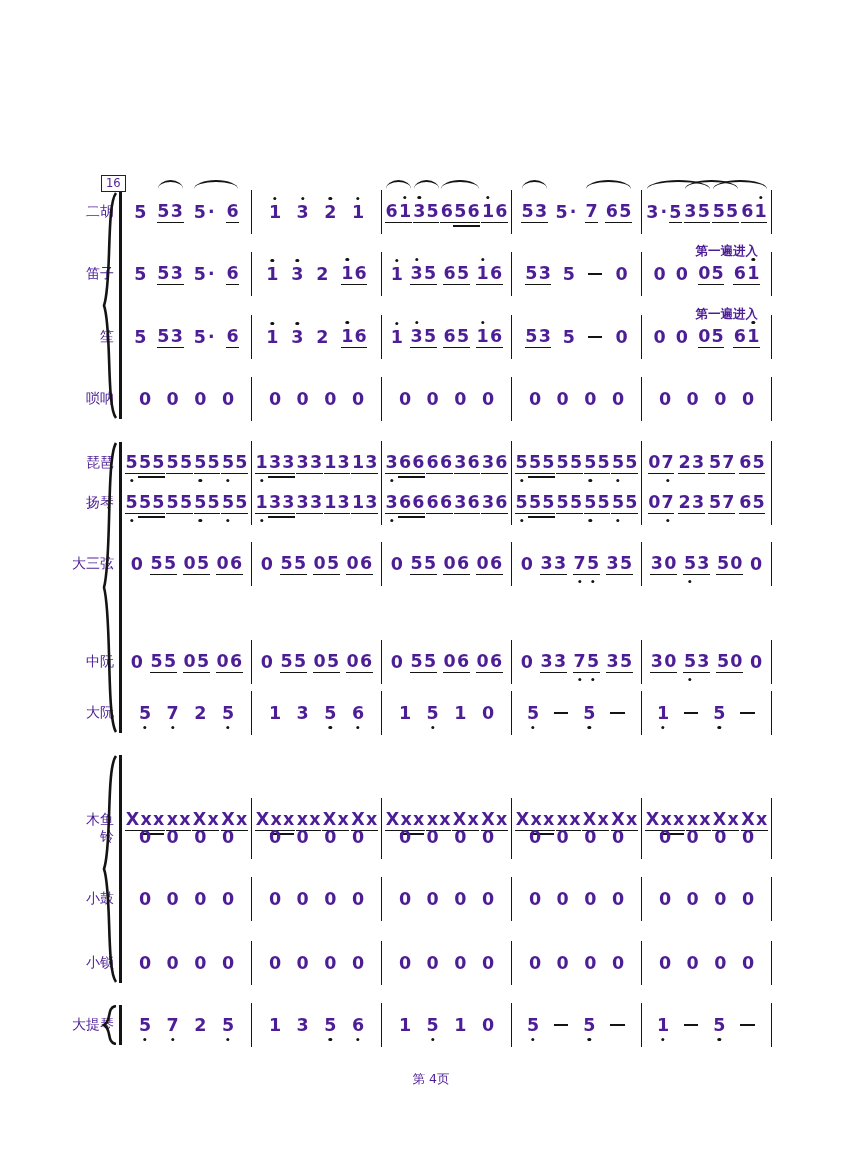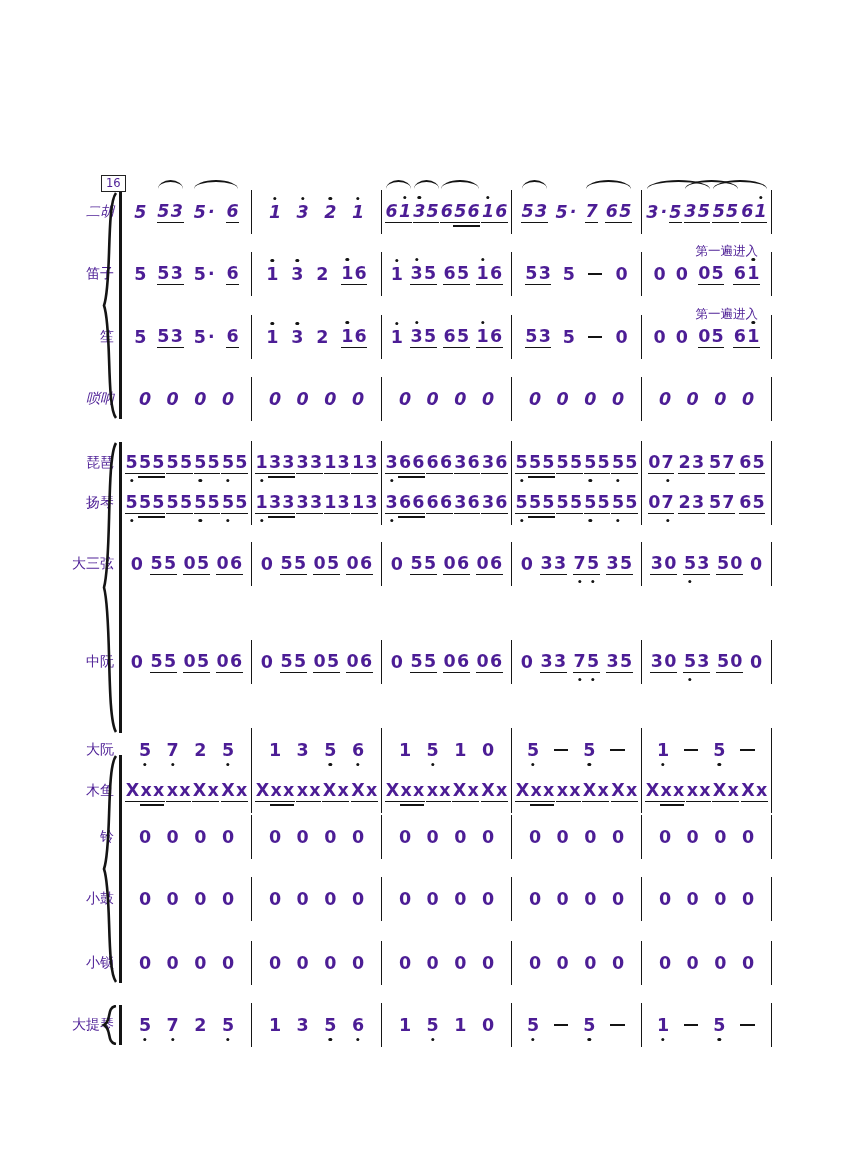--- a/index.html
+++ b/index.html
@@ -21,31 +21,31 @@
   .ch.dash{width:13px;height:2.4px;background:#141414;position:relative;top:-5px;margin:0 2px;}
   .dotA{position:absolute;width:3.4px;height:3.4px;border-radius:50%;background:#141414;
         top:-5px;left:50%;transform:translateX(-50%);}
   .dotB{position:absolute;width:3.4px;height:3.4px;border-radius:50%;background:#141414;
         bottom:-6px;left:50%;transform:translateX(-50%);}
   .lowline .dotB{bottom:-10px;}
   .dl{position:absolute;height:1.9px;background:#141414;bottom:-5px;}
   .arc{position:absolute;height:8px;top:-10px;border-top:2px solid #141414;
        border-radius:55% 55% 0 0 / 100% 100% 0 0;}
   .annotation{position:absolute;left:642px;top:-9px;width:116px;padding-right:14px;
-              text-align:right;font-size:12.5px;font-weight:400;}
+              text-align:right;font-size:12.5px;font-weight:700;}
   .sysline{position:absolute;left:119px;width:2.6px;background:#141414;}
   .brace{position:absolute;left:100px;}
 </style>
 </head>
 <body>
 
 <div class="page">
   <div class="mnum">16</div>
   <div id="score">
-      <div class="score-row" style="top: 190px; font-style: italic;">
+      <div class="score-row" style="top: 190px;">
         <div class="inst-label">二胡</div>
         <div class="measures">
           <div class="measure">
             <span class="tok"><span class="ch">5</span></span>
             <span class="tok tu lowline"><span class="ch">5</span><span class="ch">3</span></span>
             <span class="tok"><span class="ch">5</span><span class="ch mid">·</span></span>
             <span class="tok tu lowline"><span class="ch">6</span></span>
             <div class="arc" style="left: 36px; width: 25px;"></div>
             <div class="arc" style="left: 72px; width: 44px;"></div>
           </div>
@@ -148,21 +148,21 @@
           </div>
           <div class="measure">
             <span class="tok"><span class="ch">0</span></span>
             <span class="tok"><span class="ch">0</span></span>
             <span class="tok tu lowline"><span class="ch">0</span><span class="ch">5</span></span>
             <span class="tok tu lowline"><span class="ch">6</span><span class="ch">1<span class="dotA"></span></span></span>
           </div>
         </div>
         <div class="annotation">第一遍进入</div>
       </div>
-      <div class="score-row" style="top: 377px; font-style: italic;">
+      <div class="score-row" style="top: 377px;">
         <div class="inst-label">唢呐</div>
         <div class="measures">
           <div class="measure">
             <span class="tok"><span class="ch">0</span></span>
             <span class="tok"><span class="ch">0</span></span>
             <span class="tok"><span class="ch">0</span></span>
             <span class="tok"><span class="ch">0</span></span>
           </div>
           <div class="measure">
             <span class="tok"><span class="ch">0</span></span>
@@ -323,21 +323,21 @@
             <span class="tok tu lowline"><span class="ch">3</span><span class="ch">5</span></span>
           </div>
           <div class="measure">
             <span class="tok tu lowline"><span class="ch">3</span><span class="ch">0</span></span>
             <span class="tok tu lowline"><span class="ch">5<span class="dotB"></span></span><span class="ch">3</span></span>
             <span class="tok tu lowline"><span class="ch">5</span><span class="ch">0</span></span>
             <span class="tok"><span class="ch">0</span></span>
           </div>
         </div>
       </div>
-      <div class="score-row" style="top: 728px;">
+      <div class="score-row" style="top: 691px;">
         <div class="inst-label">大阮</div>
         <div class="measures">
           <div class="measure">
             <span class="tok"><span class="ch">5<span class="dotB"></span></span></span>
             <span class="tok"><span class="ch">7<span class="dotB"></span></span></span>
             <span class="tok"><span class="ch">2</span></span>
             <span class="tok"><span class="ch">5<span class="dotB"></span></span></span>
           </div>
           <div class="measure">
             <span class="tok"><span class="ch">1</span></span>
@@ -358,21 +358,21 @@
             <span class="tok"><span class="ch dash"></span></span>
           </div>
           <div class="measure">
             <span class="tok"><span class="ch">1<span class="dotB"></span></span></span>
             <span class="tok"><span class="ch dash"></span></span>
             <span class="tok"><span class="ch">5<span class="dotB"></span></span></span>
             <span class="tok"><span class="ch dash"></span></span>
           </div>
         </div>
       </div>
-      <div class="score-row" style="top: 769px;">
+      <div class="score-row" style="top: 798px;">
         <div class="inst-label">木鱼</div>
         <div class="measures">
           <div class="measure">
             <span class="tok tu lowline"><span class="ch">X</span><span class="ch">x</span><span class="ch">x</span><span class="dl" style="left: 15px; width: 24px;"></span></span>
             <span class="tok tu lowline"><span class="ch">x</span><span class="ch">x</span></span>
             <span class="tok tu lowline"><span class="ch">X</span><span class="ch">x</span></span>
             <span class="tok tu lowline"><span class="ch">X</span><span class="ch">x</span></span>
           </div>
           <div class="measure">
             <span class="tok tu lowline"><span class="ch">X</span><span class="ch">x</span><span class="ch">x</span><span class="dl" style="left: 15px; width: 24px;"></span></span>
@@ -550,13 +550,14 @@
       </svg>
       <div class="sysline" style="top: 755px; height: 228px;"></div>
       <svg width="18" height="228" viewBox="0 0 18 228" class="brace" style="top: 755px;">
         <path d="M16 1 C6 13.7 12 91.2 4 114.0 C12 136.8 6 214.3 16 227" fill="none" stroke="#141414" stroke-width="2.6"></path>
       </svg>
       <div class="sysline" style="top: 1005px; height: 40px;"></div>
       <svg width="18" height="40" viewBox="0 0 18 40" class="brace" style="top: 1005px;">
         <path d="M16 1 C6 2.4 12 16.0 4 20.0 C12 24.0 6 37.6 16 39" fill="none" stroke="#141414" stroke-width="2.6"></path>
       </svg>
     </div>
+  <div class="footer">第 4页</div>
 </div>
 
 </body></html>

